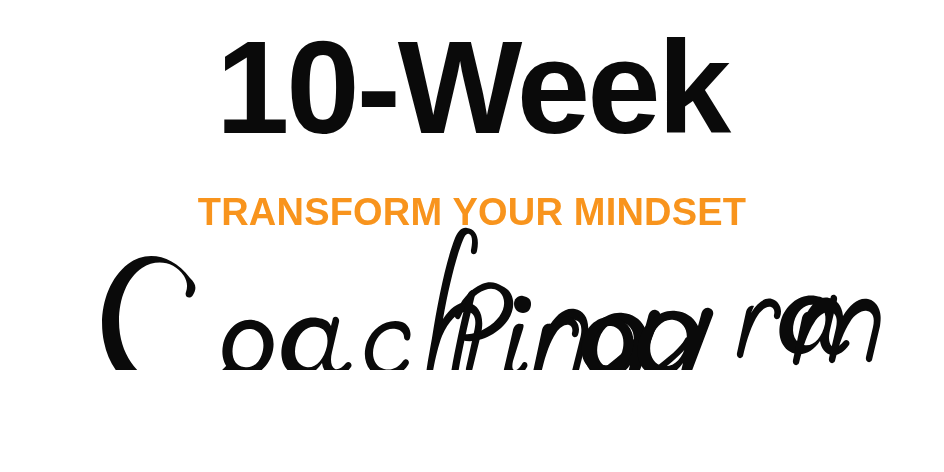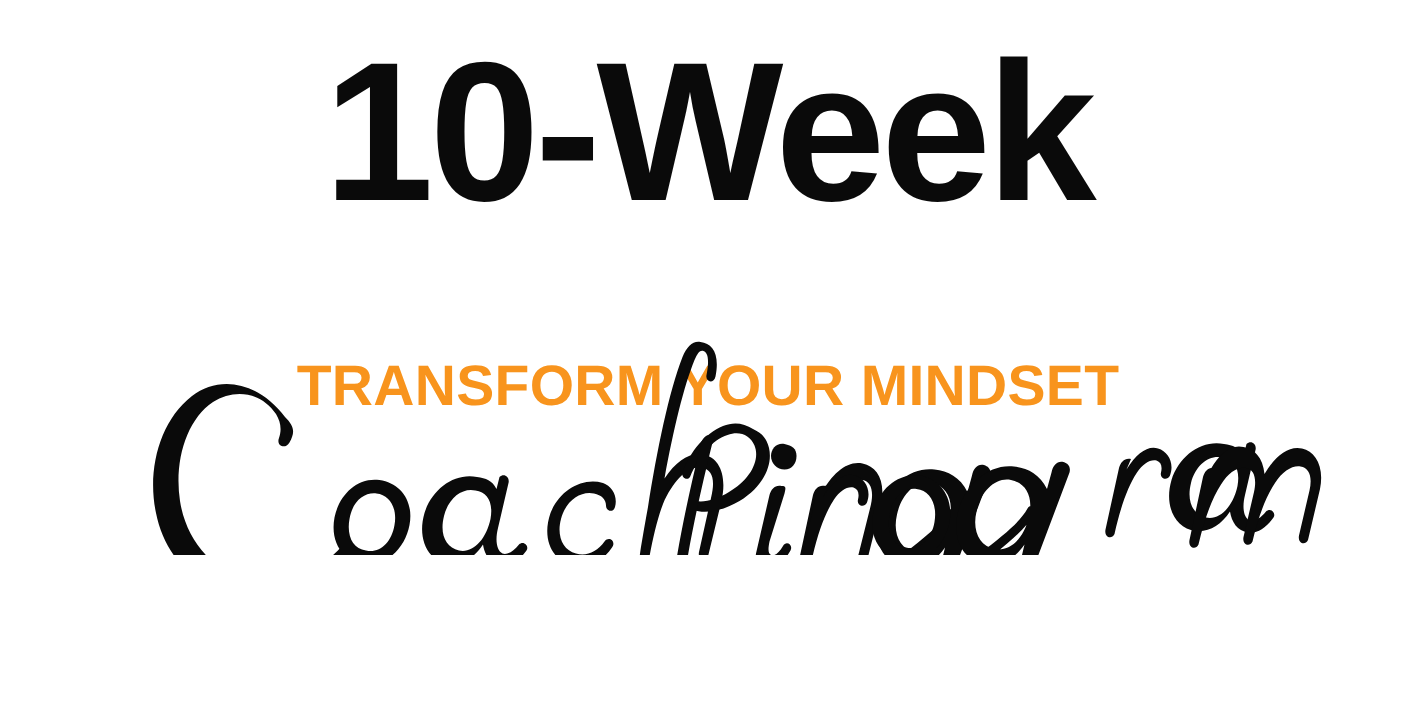--- a/index.html
+++ b/index.html
@@ -38,21 +38,20 @@
     top: 193px;
     width: 944px;
     text-align: center;
     font-family: "Liberation Sans", sans-serif;
     font-weight: 700;
     font-size: 38px;
     line-height: 1.0;
     letter-spacing: 0.2px;
     color: #f8941d;
     white-space: nowrap;
-    margin-top: 46px;
   }
   .script-wrap {
     position: absolute;
     left: 86px;
     top: 214px;
     width: 790px;
     height: 232px;
   }
   .script-wrap svg {
     display: block;

